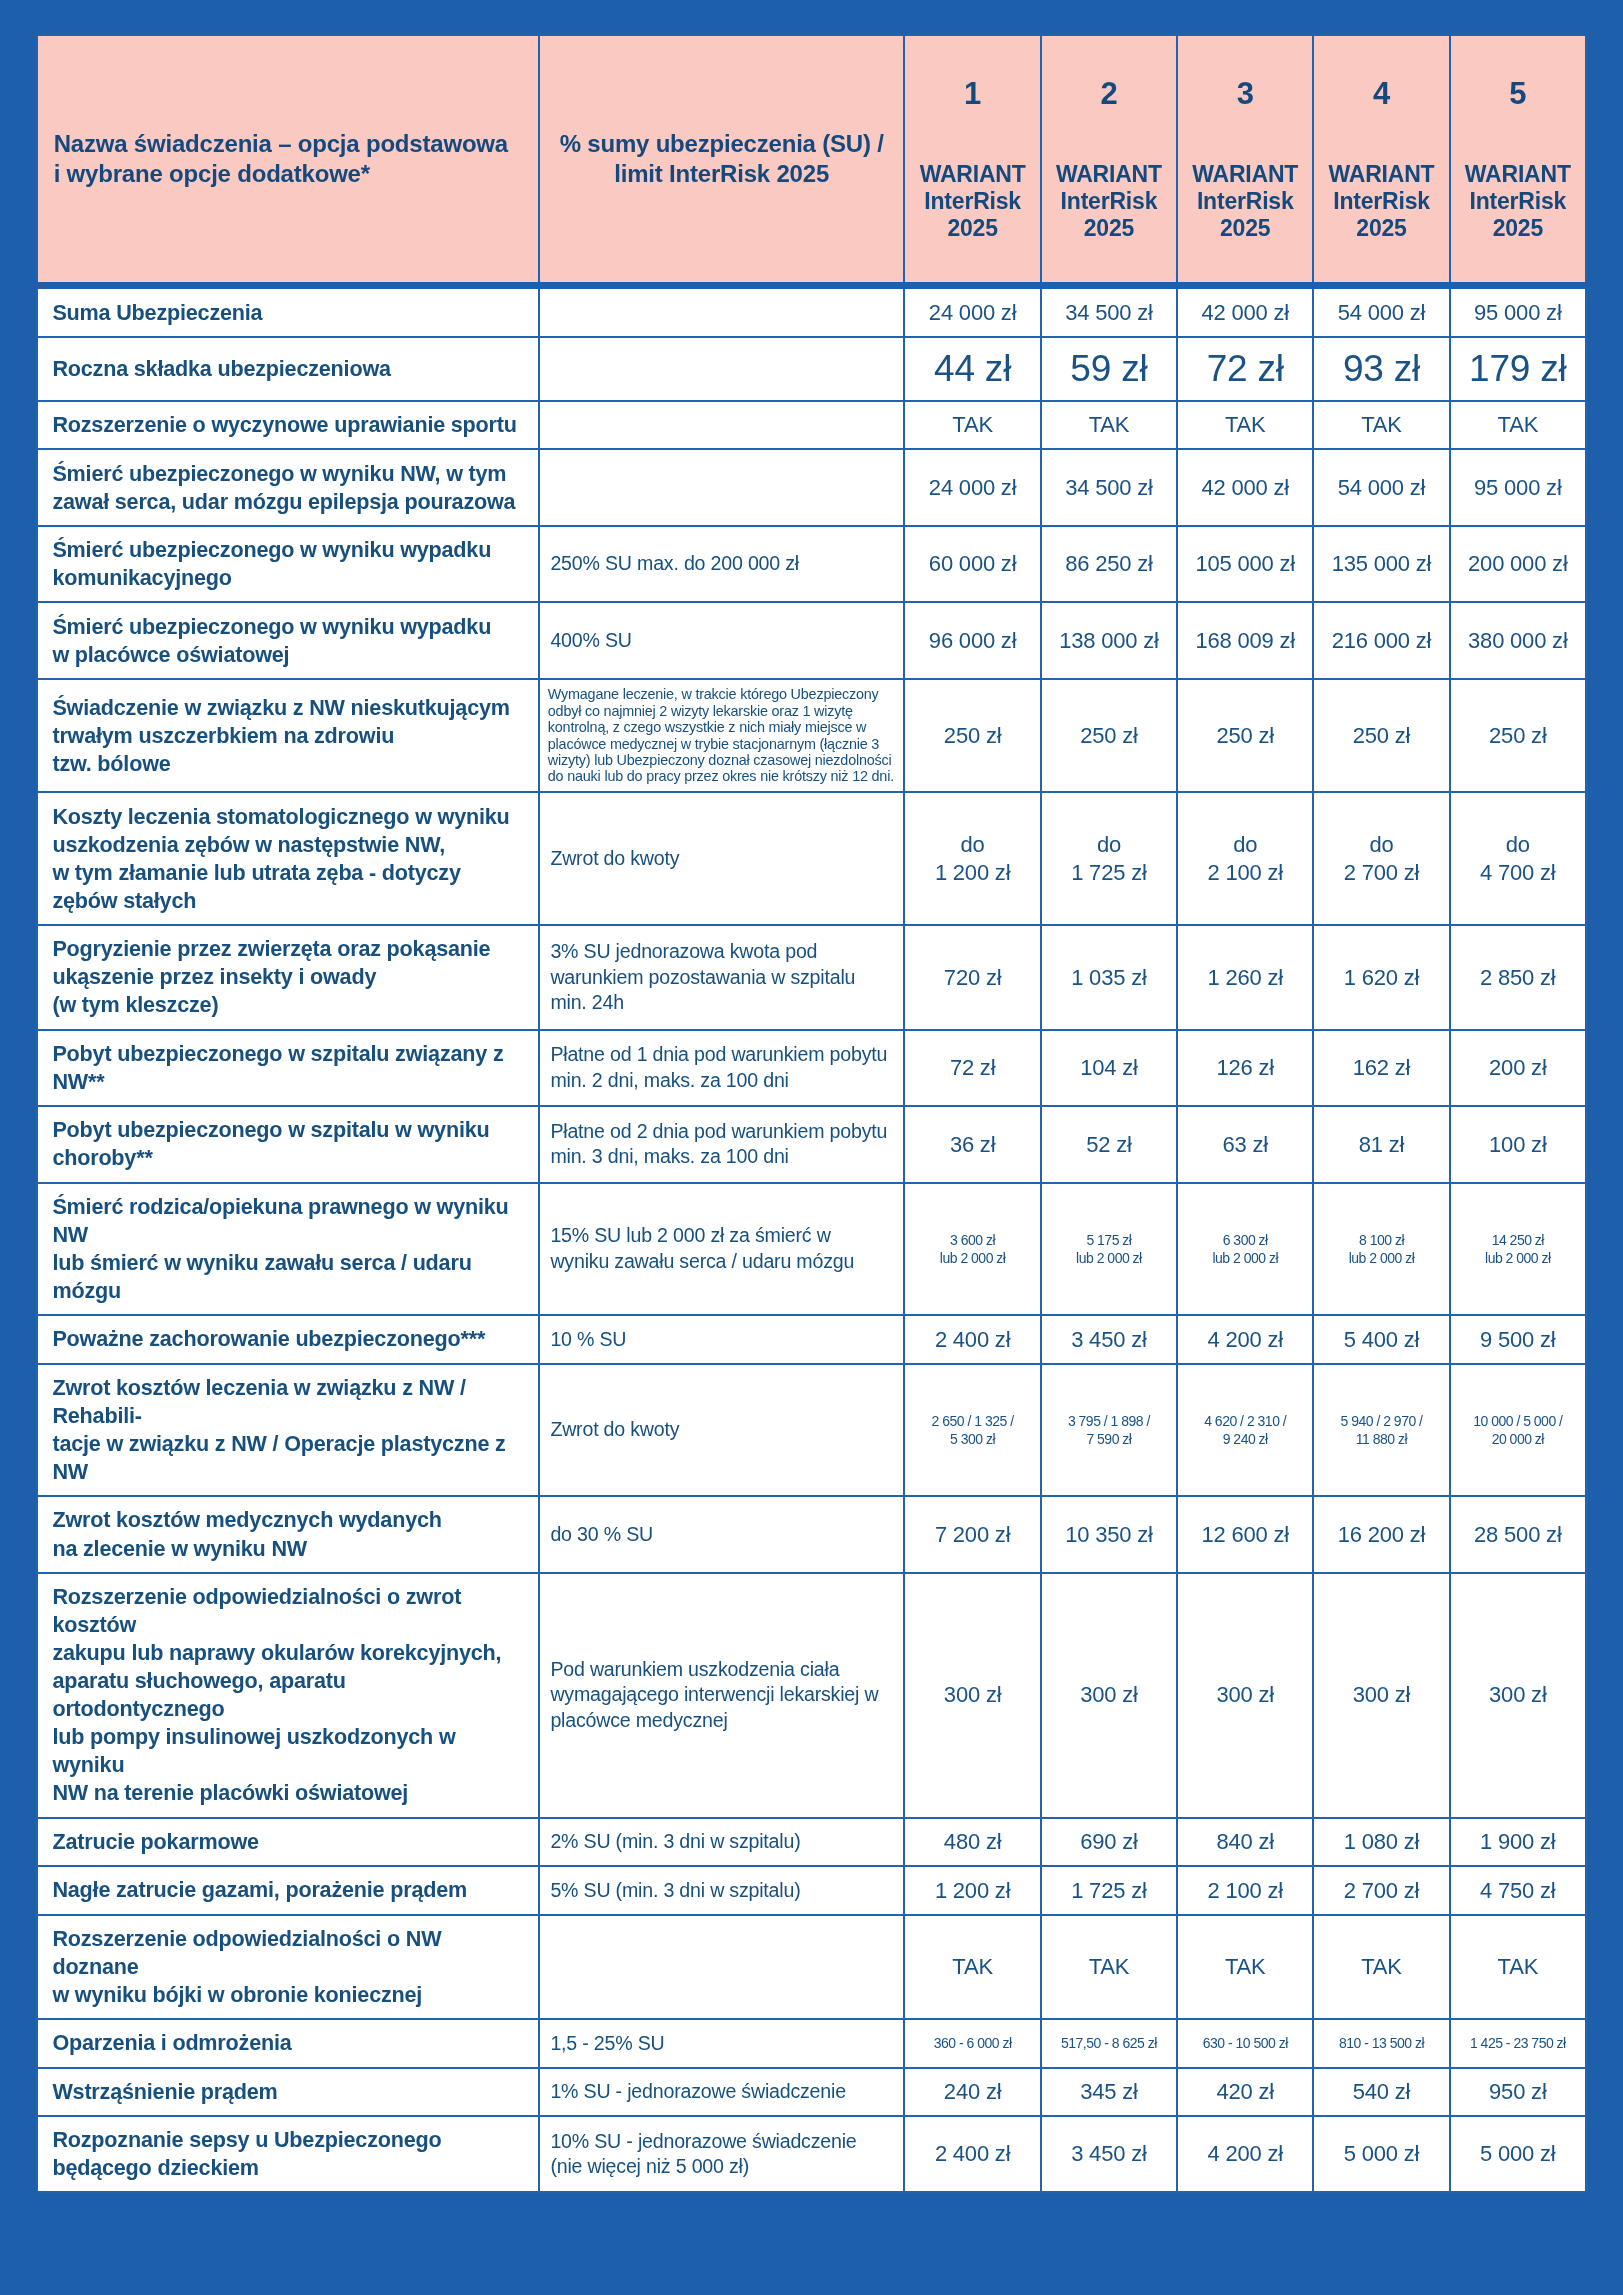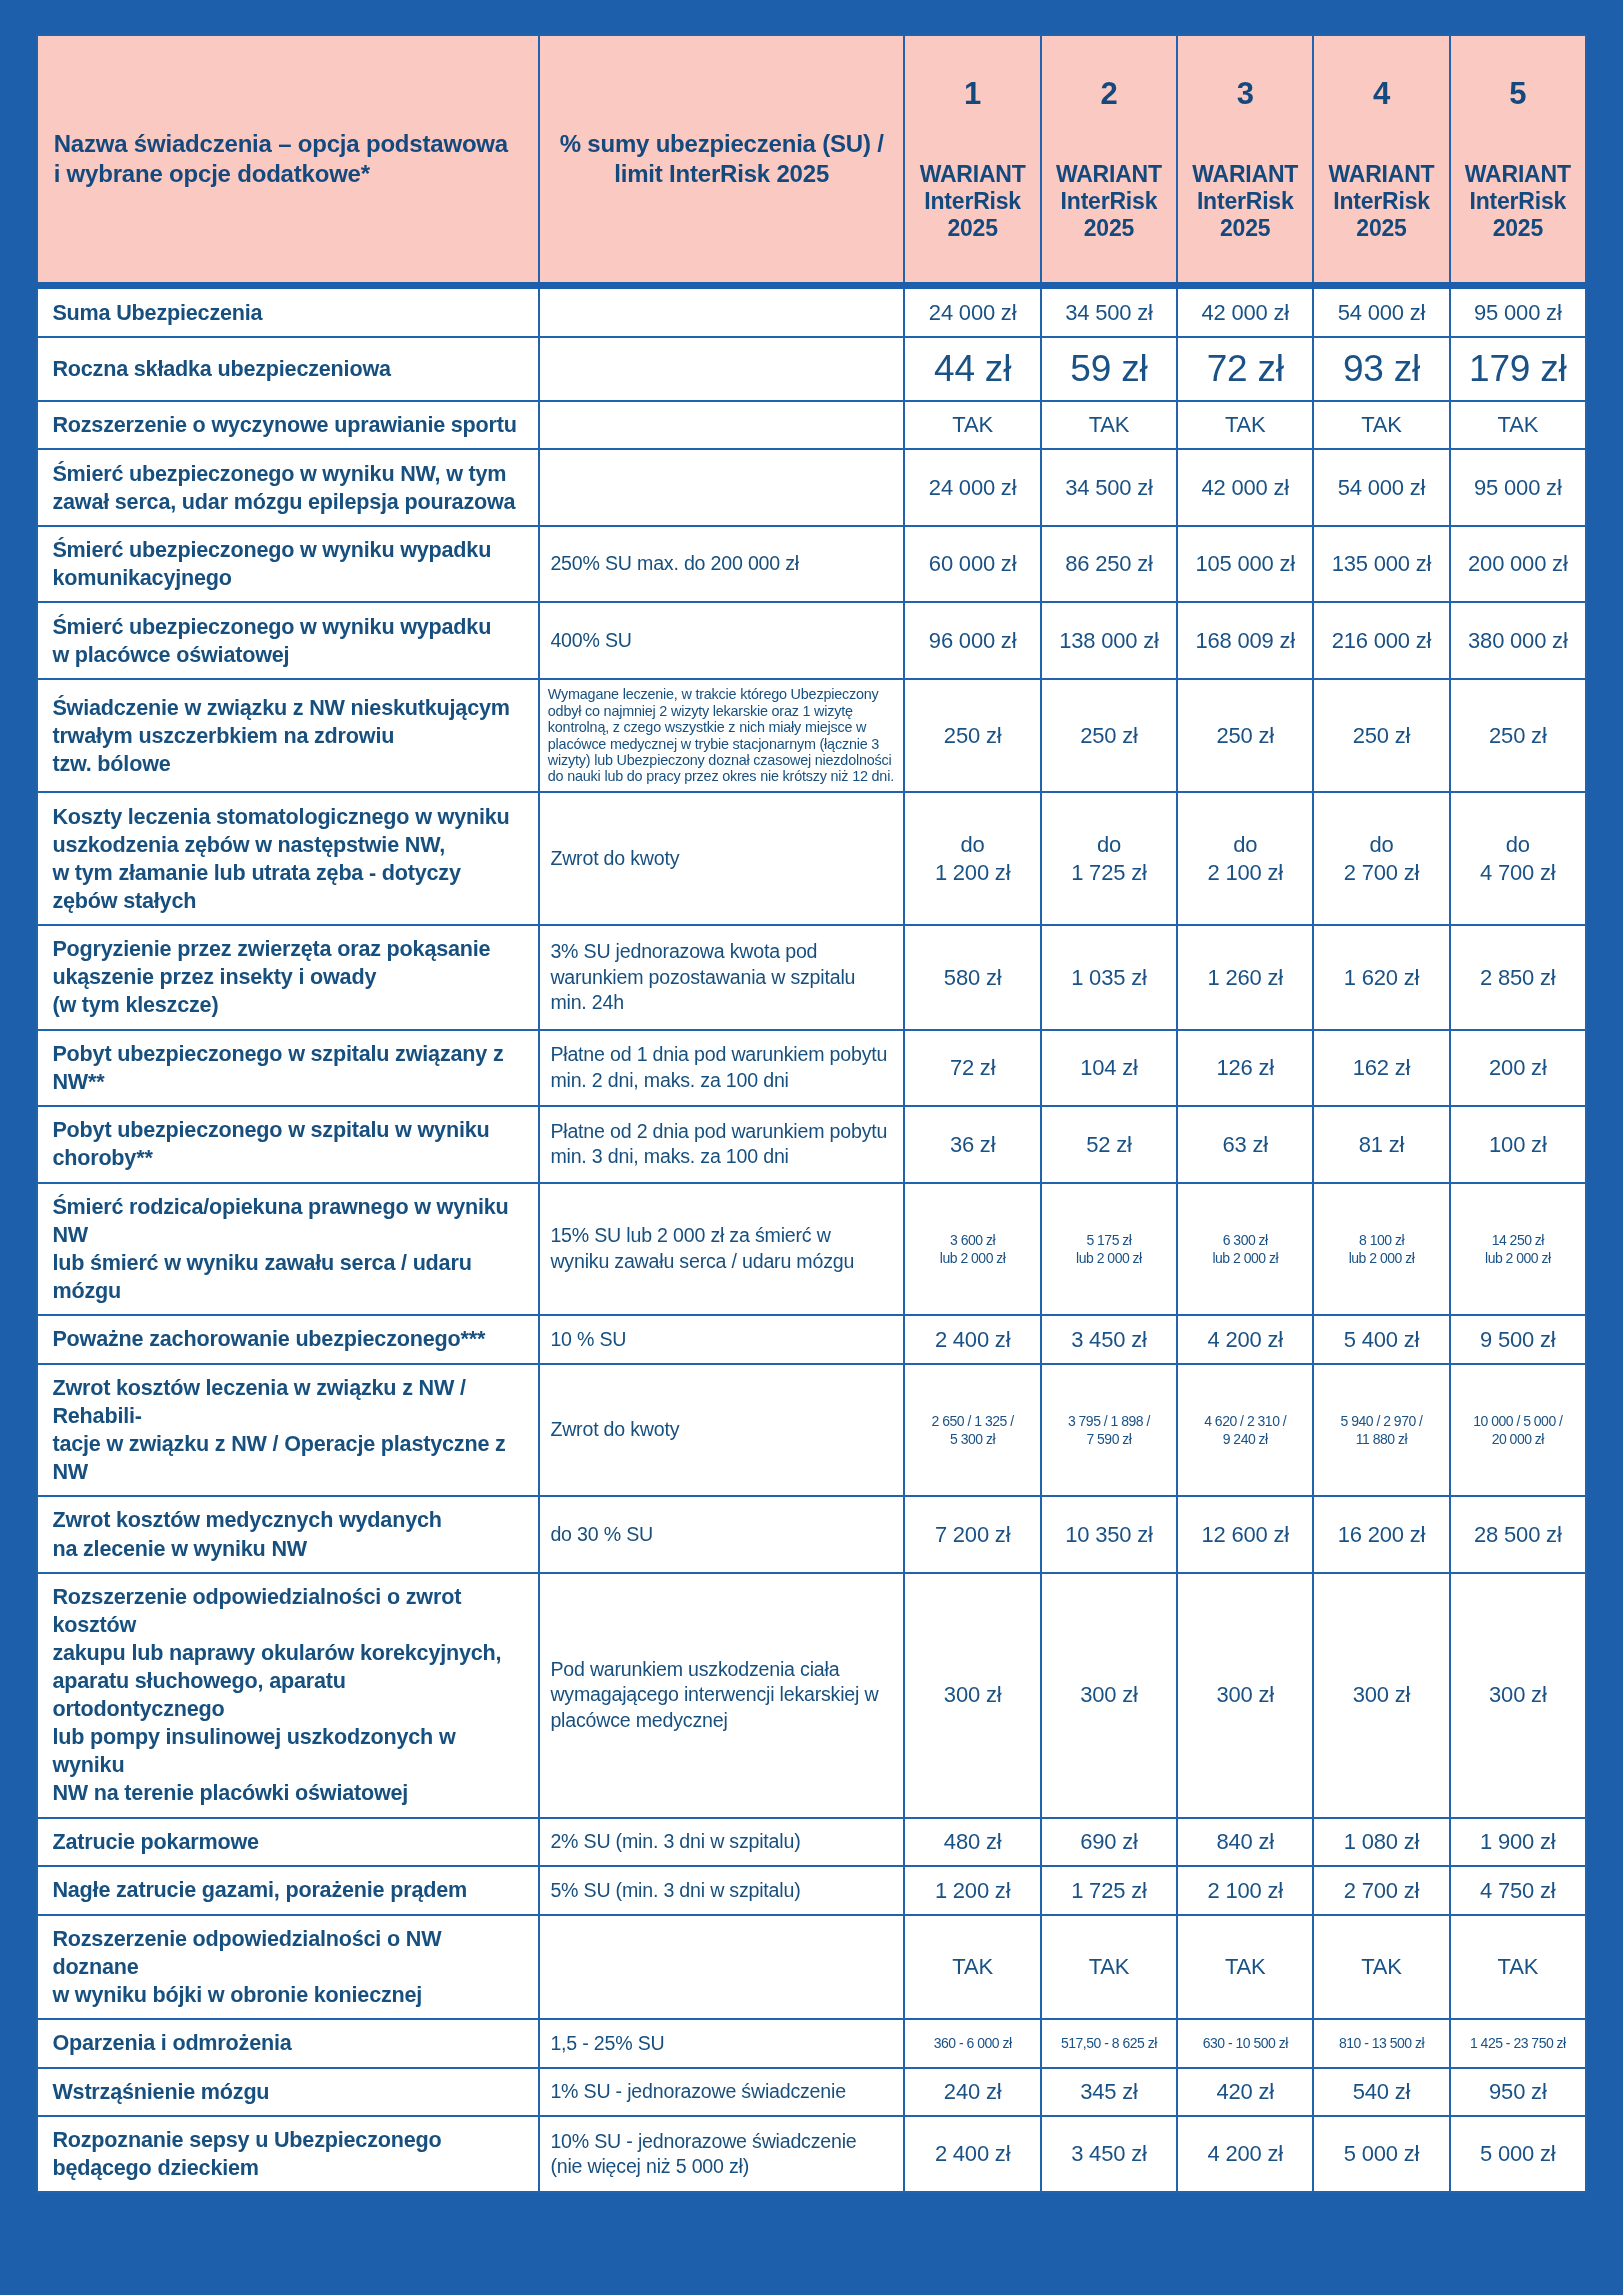--- a/index.html
+++ b/index.html
@@ -215,21 +215,21 @@
             <td class="c-val">do
 2 700 zł</td>
             <td class="c-val">do
 4 700 zł</td>
           </tr>
           <tr>
             <td class="c-name">Pogryzienie przez zwierzęta oraz pokąsanie
 ukąszenie przez insekty i owady
 (w tym kleszcze)</td>
             <td class="c-limit">3% SU jednorazowa kwota pod warunkiem pozostawania w szpitalu min. 24h</td>
-            <td class="c-val">580 zł</td>
+            <td class="c-val">720 zł</td>
             <td class="c-val">1 035 zł</td>
             <td class="c-val">1 260 zł</td>
             <td class="c-val">1 620 zł</td>
             <td class="c-val">2 850 zł</td>
           </tr>
           <tr>
             <td class="c-name">Pobyt ubezpieczonego w szpitalu związany z NW**</td>
             <td class="c-limit">Płatne od 1 dnia pod warunkiem pobytu min. 2 dni, maks. za 100 dni</td>
             <td class="c-val">72 zł</td>
             <td class="c-val">104 zł</td>
@@ -340,21 +340,21 @@
           <tr>
             <td class="c-name">Oparzenia i odmrożenia</td>
             <td class="c-limit">1,5 - 25% SU</td>
             <td class="c-val val-small">360 - 6 000 zł</td>
             <td class="c-val val-small">517,50 - 8 625 zł</td>
             <td class="c-val val-small">630 - 10 500 zł</td>
             <td class="c-val val-small">810 - 13 500 zł</td>
             <td class="c-val val-small">1 425 - 23 750 zł</td>
           </tr>
           <tr>
-            <td class="c-name">Wstrząśnienie mózgu</td>
+            <td class="c-name">Wstrząśnienie prądem</td>
             <td class="c-limit">1% SU - jednorazowe świadczenie</td>
             <td class="c-val">240 zł</td>
             <td class="c-val">345 zł</td>
             <td class="c-val">420 zł</td>
             <td class="c-val">540 zł</td>
             <td class="c-val">950 zł</td>
           </tr>
           <tr>
             <td class="c-name">Rozpoznanie sepsy u Ubezpieczonego
 będącego dzieckiem</td>

